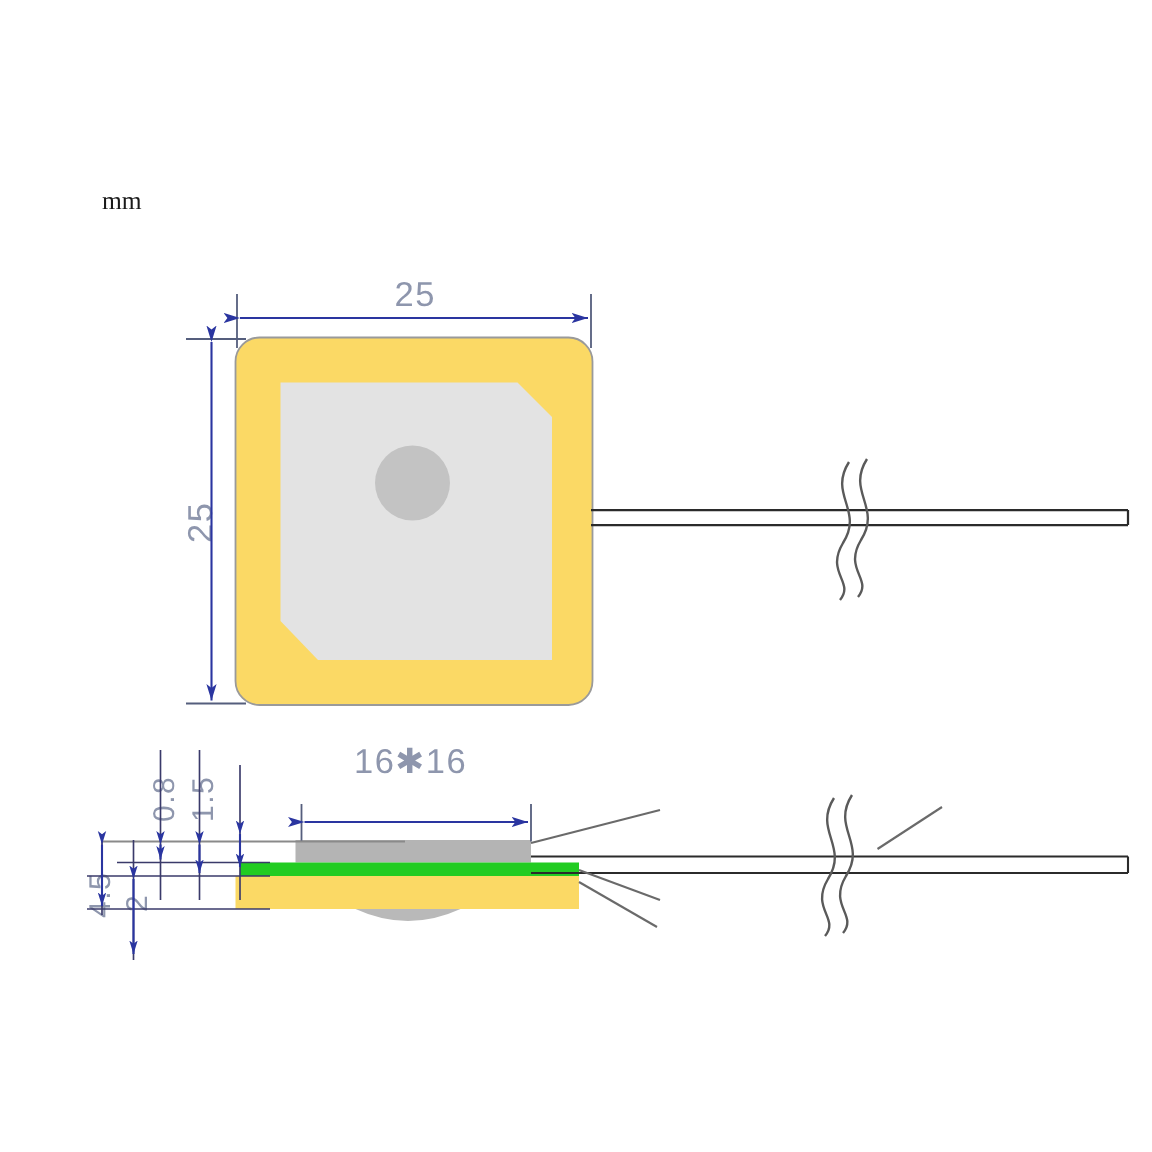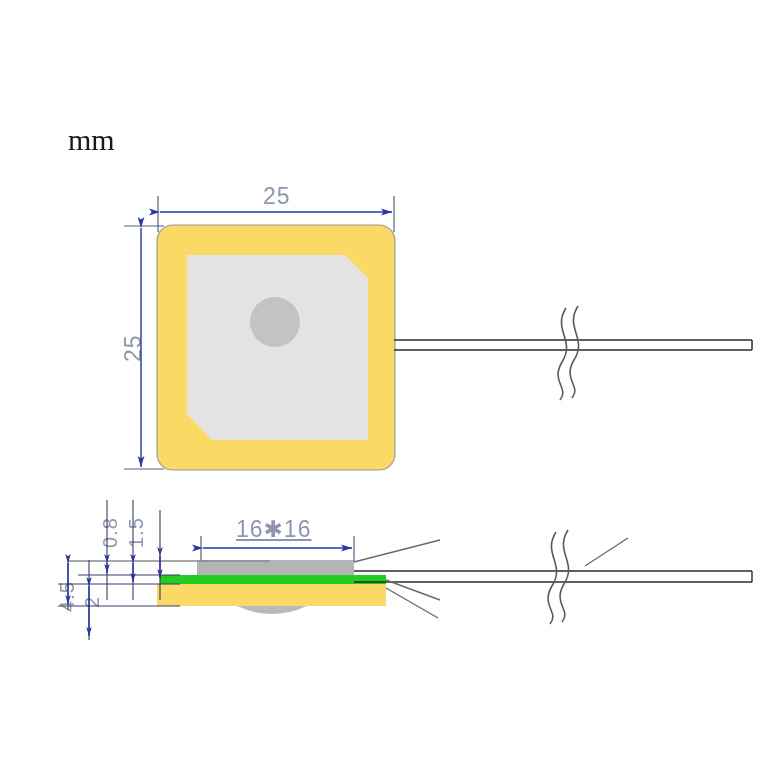--- a/index.html
+++ b/index.html
@@ -19,21 +19,21 @@
     left: 0;
     top: 0;
     width: 768px;
     height: 768px;
   }
   .unit-label {
     position: absolute;
     left: 68px;
     top: 125px;
     font-family: "Liberation Serif", serif;
-    font-size: 30px;
+    font-size: 17px;
     color: #1a1a1a;
     letter-spacing: 0px;
     line-height: 1;
   }
   .dim-text {
     position: absolute;
     font-family: "Liberation Sans", sans-serif;
     font-size: 23px;
     color: #8e96ad;
     letter-spacing: 1px;
@@ -52,21 +52,21 @@
 <body>
 
 <div id="drawing">
 
   <div class="unit-label">mm</div>
 
   <div class="dim-text" style="left:263px; top:185px;">25</div>
 
   <div class="dim-text rot90" style="left:122px; top:362px;">25</div>
 
-  <div class="dim-text" style="left:236px; top:518px;text-decoration:underline;">16✱16</div>
+  <div class="dim-text" style="left:236px; top:496px;">16✱16</div>
 
   <div class="dim-text small rot90" style="left:100px; top:548px;">0.8</div>
 
   <div class="dim-text small rot90" style="left:126px; top:548px;">1.5</div>
 
   <div class="dim-text small rot90" style="left:82px; top:608px;">2</div>
 
   <div class="dim-text small rot90" style="left:57px; top:612px;">4.5</div>
 
   <svg width="768" height="768" viewBox="0 0 768 768" style="position:absolute;left:0;top:0;">

